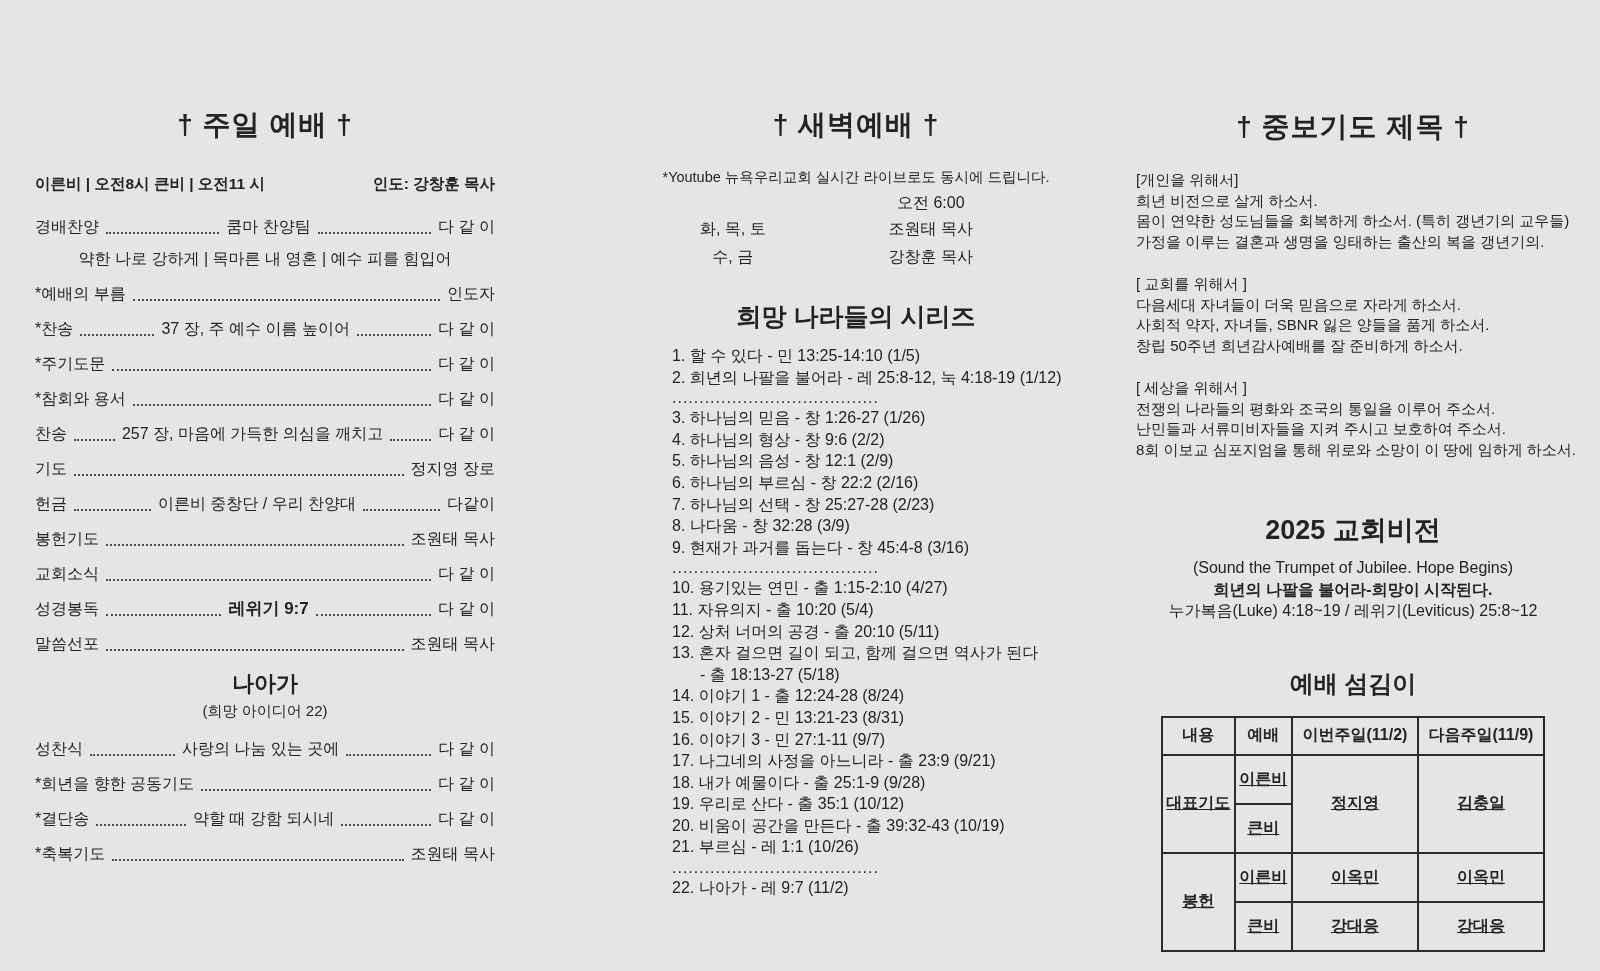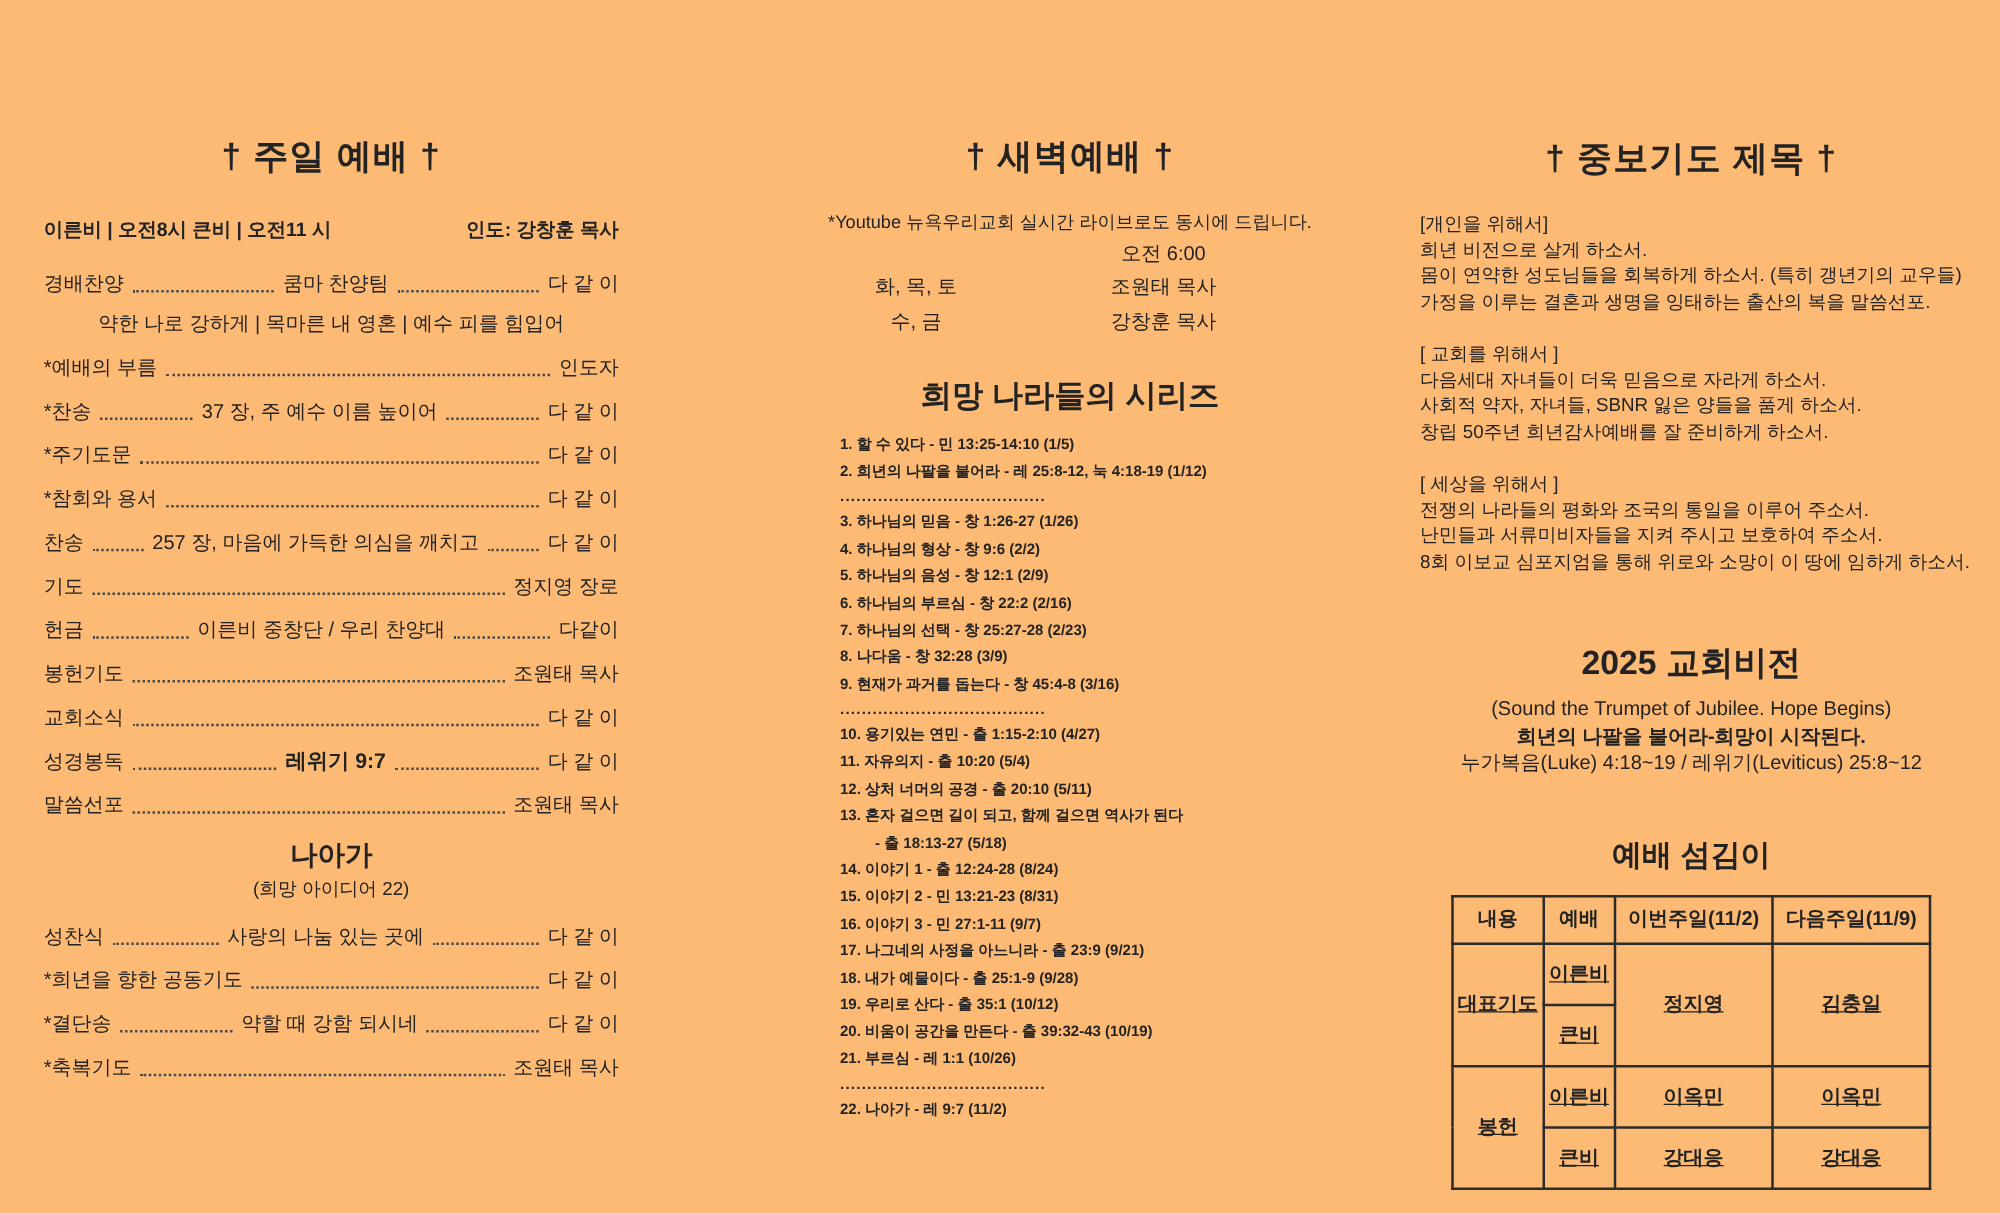--- a/index.html
+++ b/index.html
@@ -1,17 +1,17 @@
 <!DOCTYPE html>
 <html lang="ko"><head>
 <meta charset="utf-8">
 <style>
   html,body{margin:0;padding:0;background:#ffffff;}
   .page{
-    position:relative;width:1600px;height:971px;background:#fdba74;
+    position:relative;width:1600px;height:971px;background:#e5e5e5;
     font-family:"Liberation Sans","DejaVu Sans",sans-serif;color:#232323;
     overflow:hidden;
   }
   .col{position:absolute;}
   .col-left{left:35px;top:106px;width:460px;}
   .col-mid{left:636px;top:106px;width:440px;}
   .col-right{left:1122px;top:108px;width:462px;}
 
   .sec-title{font-size:28px;font-weight:bold;text-align:center;letter-spacing:1px;white-space:nowrap;}
 
@@ -26,21 +26,21 @@
   .closing-sub{font-size:15px;text-align:center;margin-bottom:18px;}
 
   
   .note{font-size:14.5px;text-align:center;margin:24px 0 6px;white-space:nowrap;}
   .sched{font-size:16px;font-weight:500;}
   .sched-time{margin-left:44%;width:46%;text-align:center;margin-bottom:5px;}
   .sched-row{display:flex;margin-bottom:7px;}
   .sched-days{width:44%;text-align:center;}
   .sched-pastor{width:46%;text-align:center;}
   .series-title{font-size:25px;font-weight:bold;text-align:center;margin:32px 0 12px;}
-  .series-list{font-size:12px;line-height:21.6px;padding-left:36px;font-weight:700;}
+  .series-list{font-size:16px;line-height:21.6px;padding-left:36px;font-weight:400;}
   .series-line{white-space:nowrap;}
   .series-line.indent{padding-left:28px;}
   .series-line.sep{letter-spacing:1px;line-height:19px;}
 
   
   .prayer-group{font-size:15px;line-height:20.5px;padding-left:14px;margin-bottom:22px;font-weight:500;}
   .prayer-group .g-heading{margin-bottom:0;}
   .prayer-first{margin-top:24px;}
   .vision-title{font-size:27px;font-weight:bold;text-align:center;margin:52px 0 9px;}
   .vision-line{text-align:center;font-size:16px;line-height:21.5px;}
@@ -214,21 +214,21 @@
     </div>
   </div>
 
   <div class="col col-right">
     <div class="sec-title">† 중보기도 제목 †</div>
 
     <div class="prayer-group prayer-first">
       <div class="g-heading">[개인을 위해서]</div>
       <div>희년 비전으로 살게 하소서.</div>
       <div>몸이 연약한 성도님들을 회복하게 하소서. (특히 갱년기의 교우들)</div>
-      <div>가정을 이루는 결혼과 생명을 잉태하는 출산의 복을 말씀선포.</div>
+      <div>가정을 이루는 결혼과 생명을 잉태하는 출산의 복을 갱년기의.</div>
     </div>
 
     <div class="prayer-group">
       <div class="g-heading">[ 교회를 위해서 ]</div>
       <div>다음세대 자녀들이 더욱 믿음으로 자라게 하소서.</div>
       <div>사회적 약자, 자녀들, SBNR 잃은 양들을 품게 하소서.</div>
       <div>창립 50주년 희년감사예배를 잘 준비하게 하소서.</div>
     </div>
 
     <div class="prayer-group">

